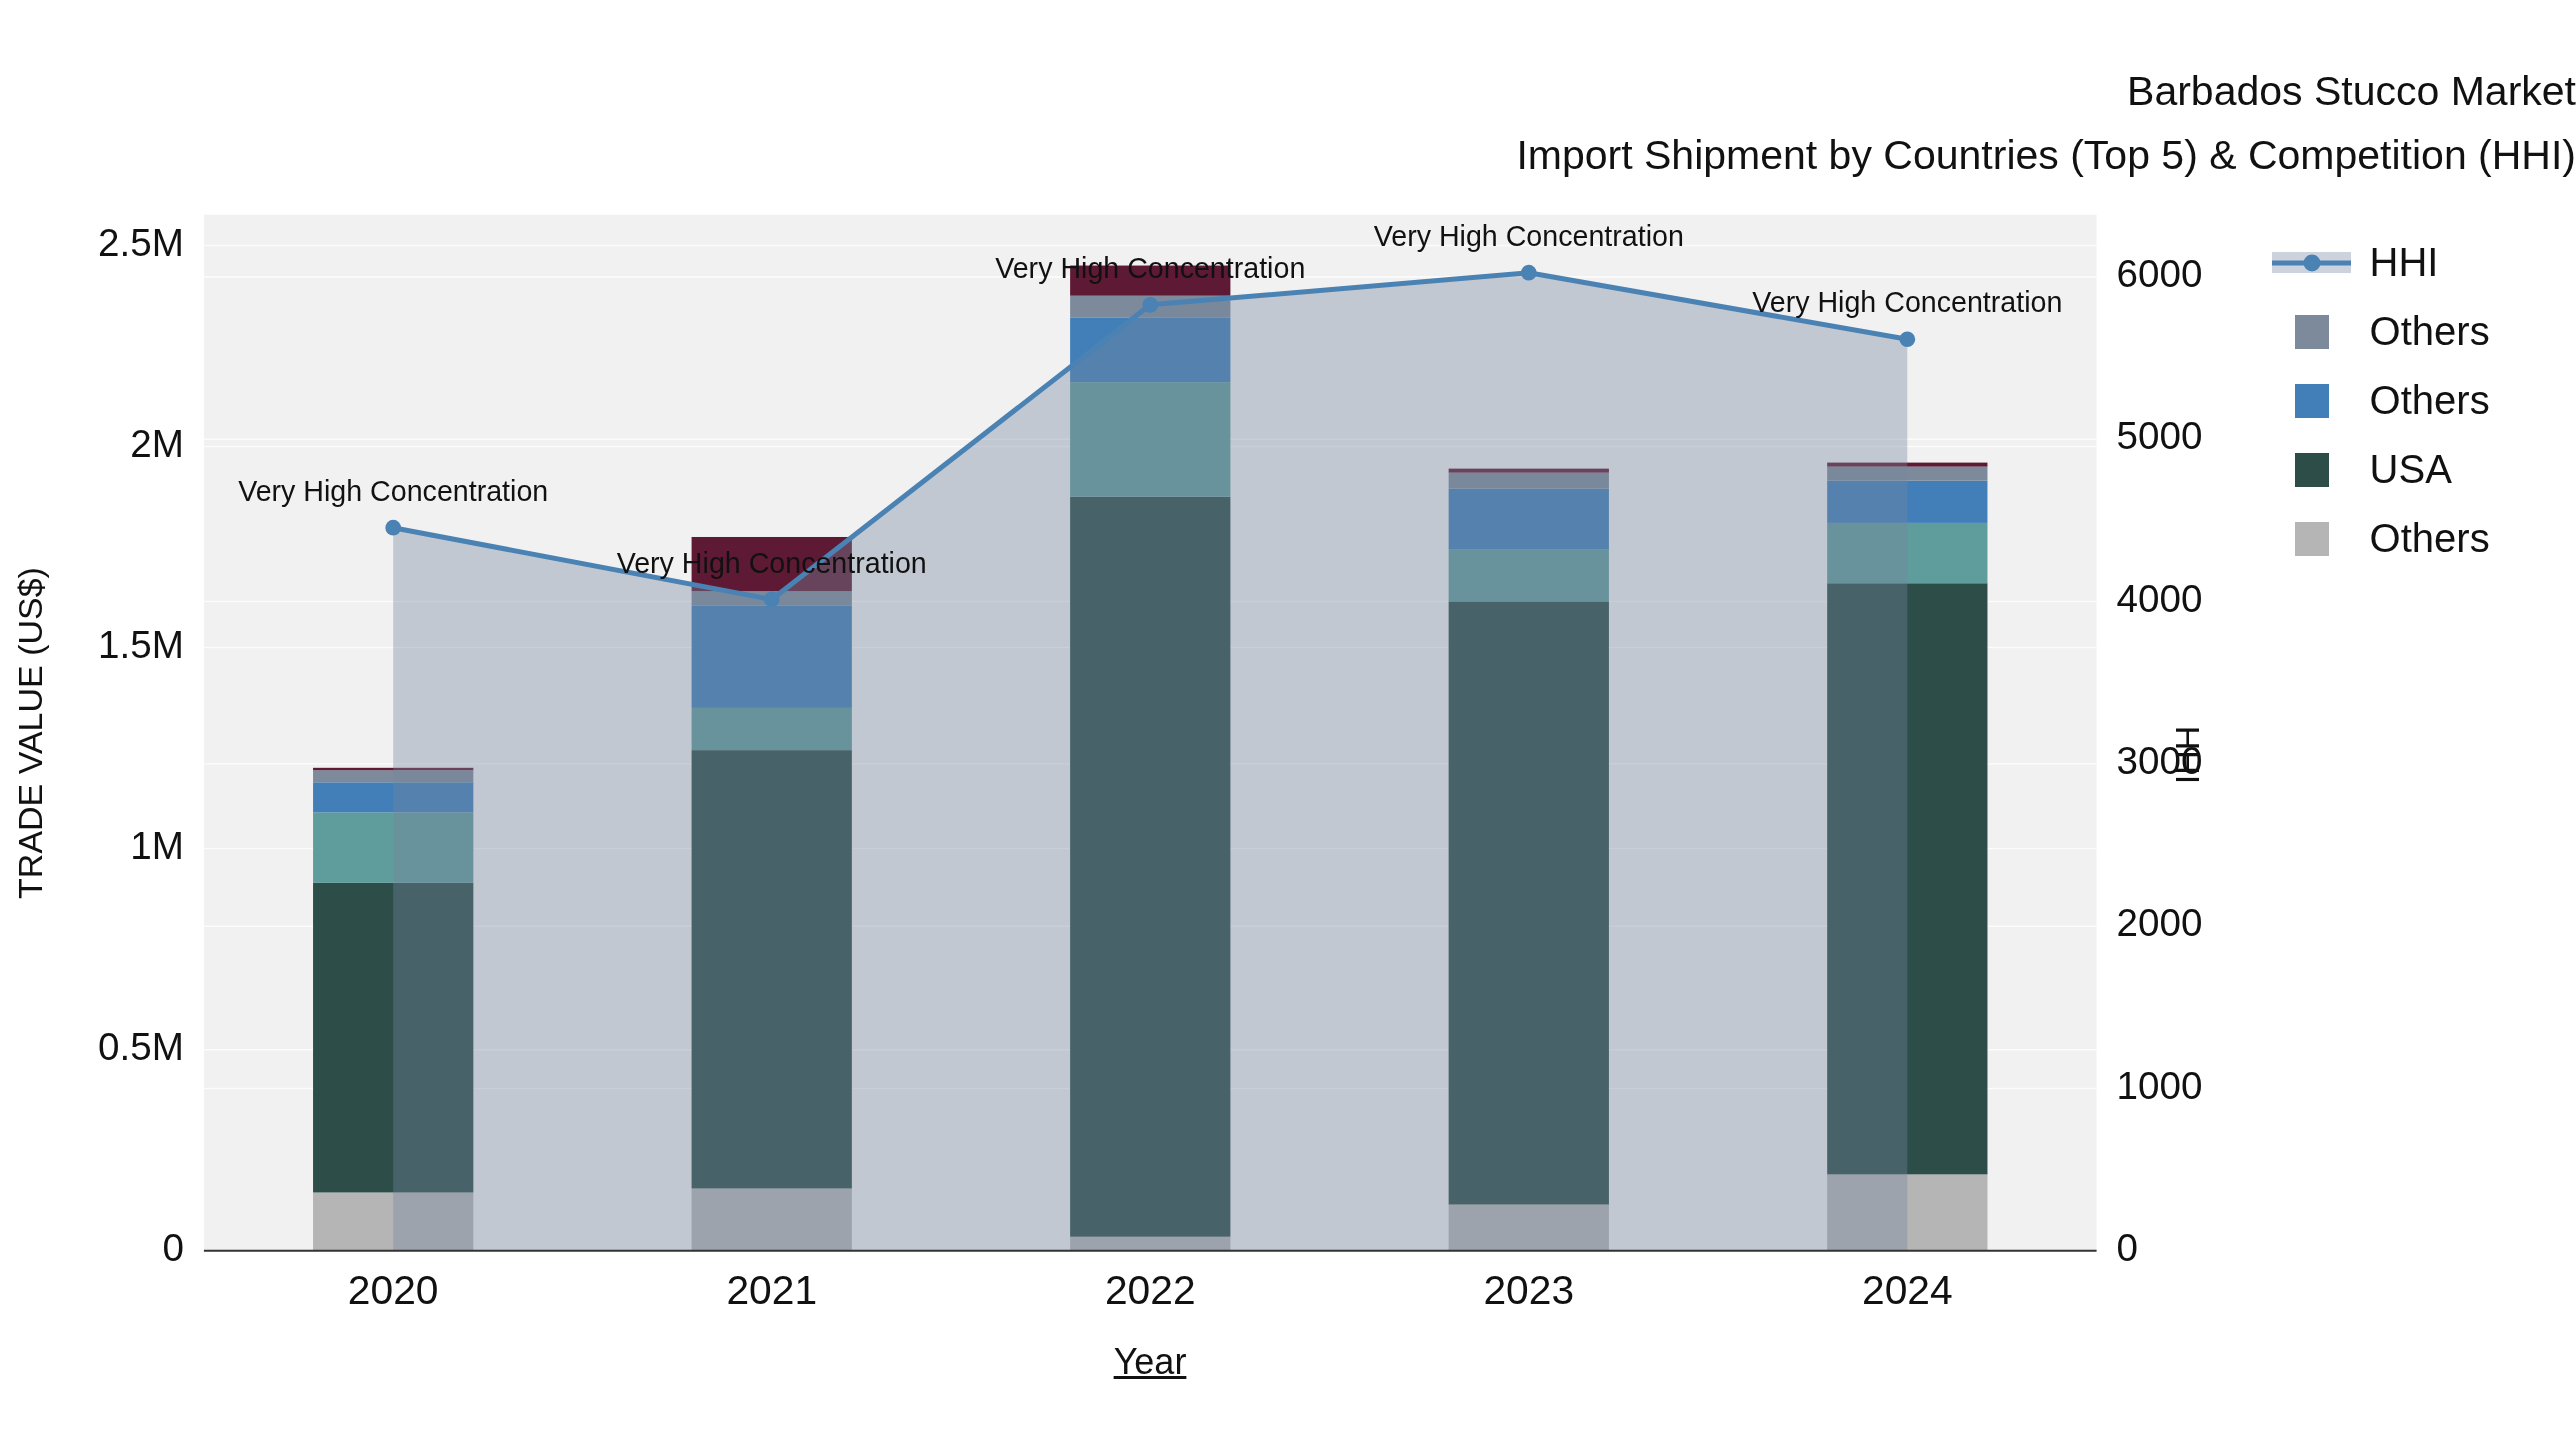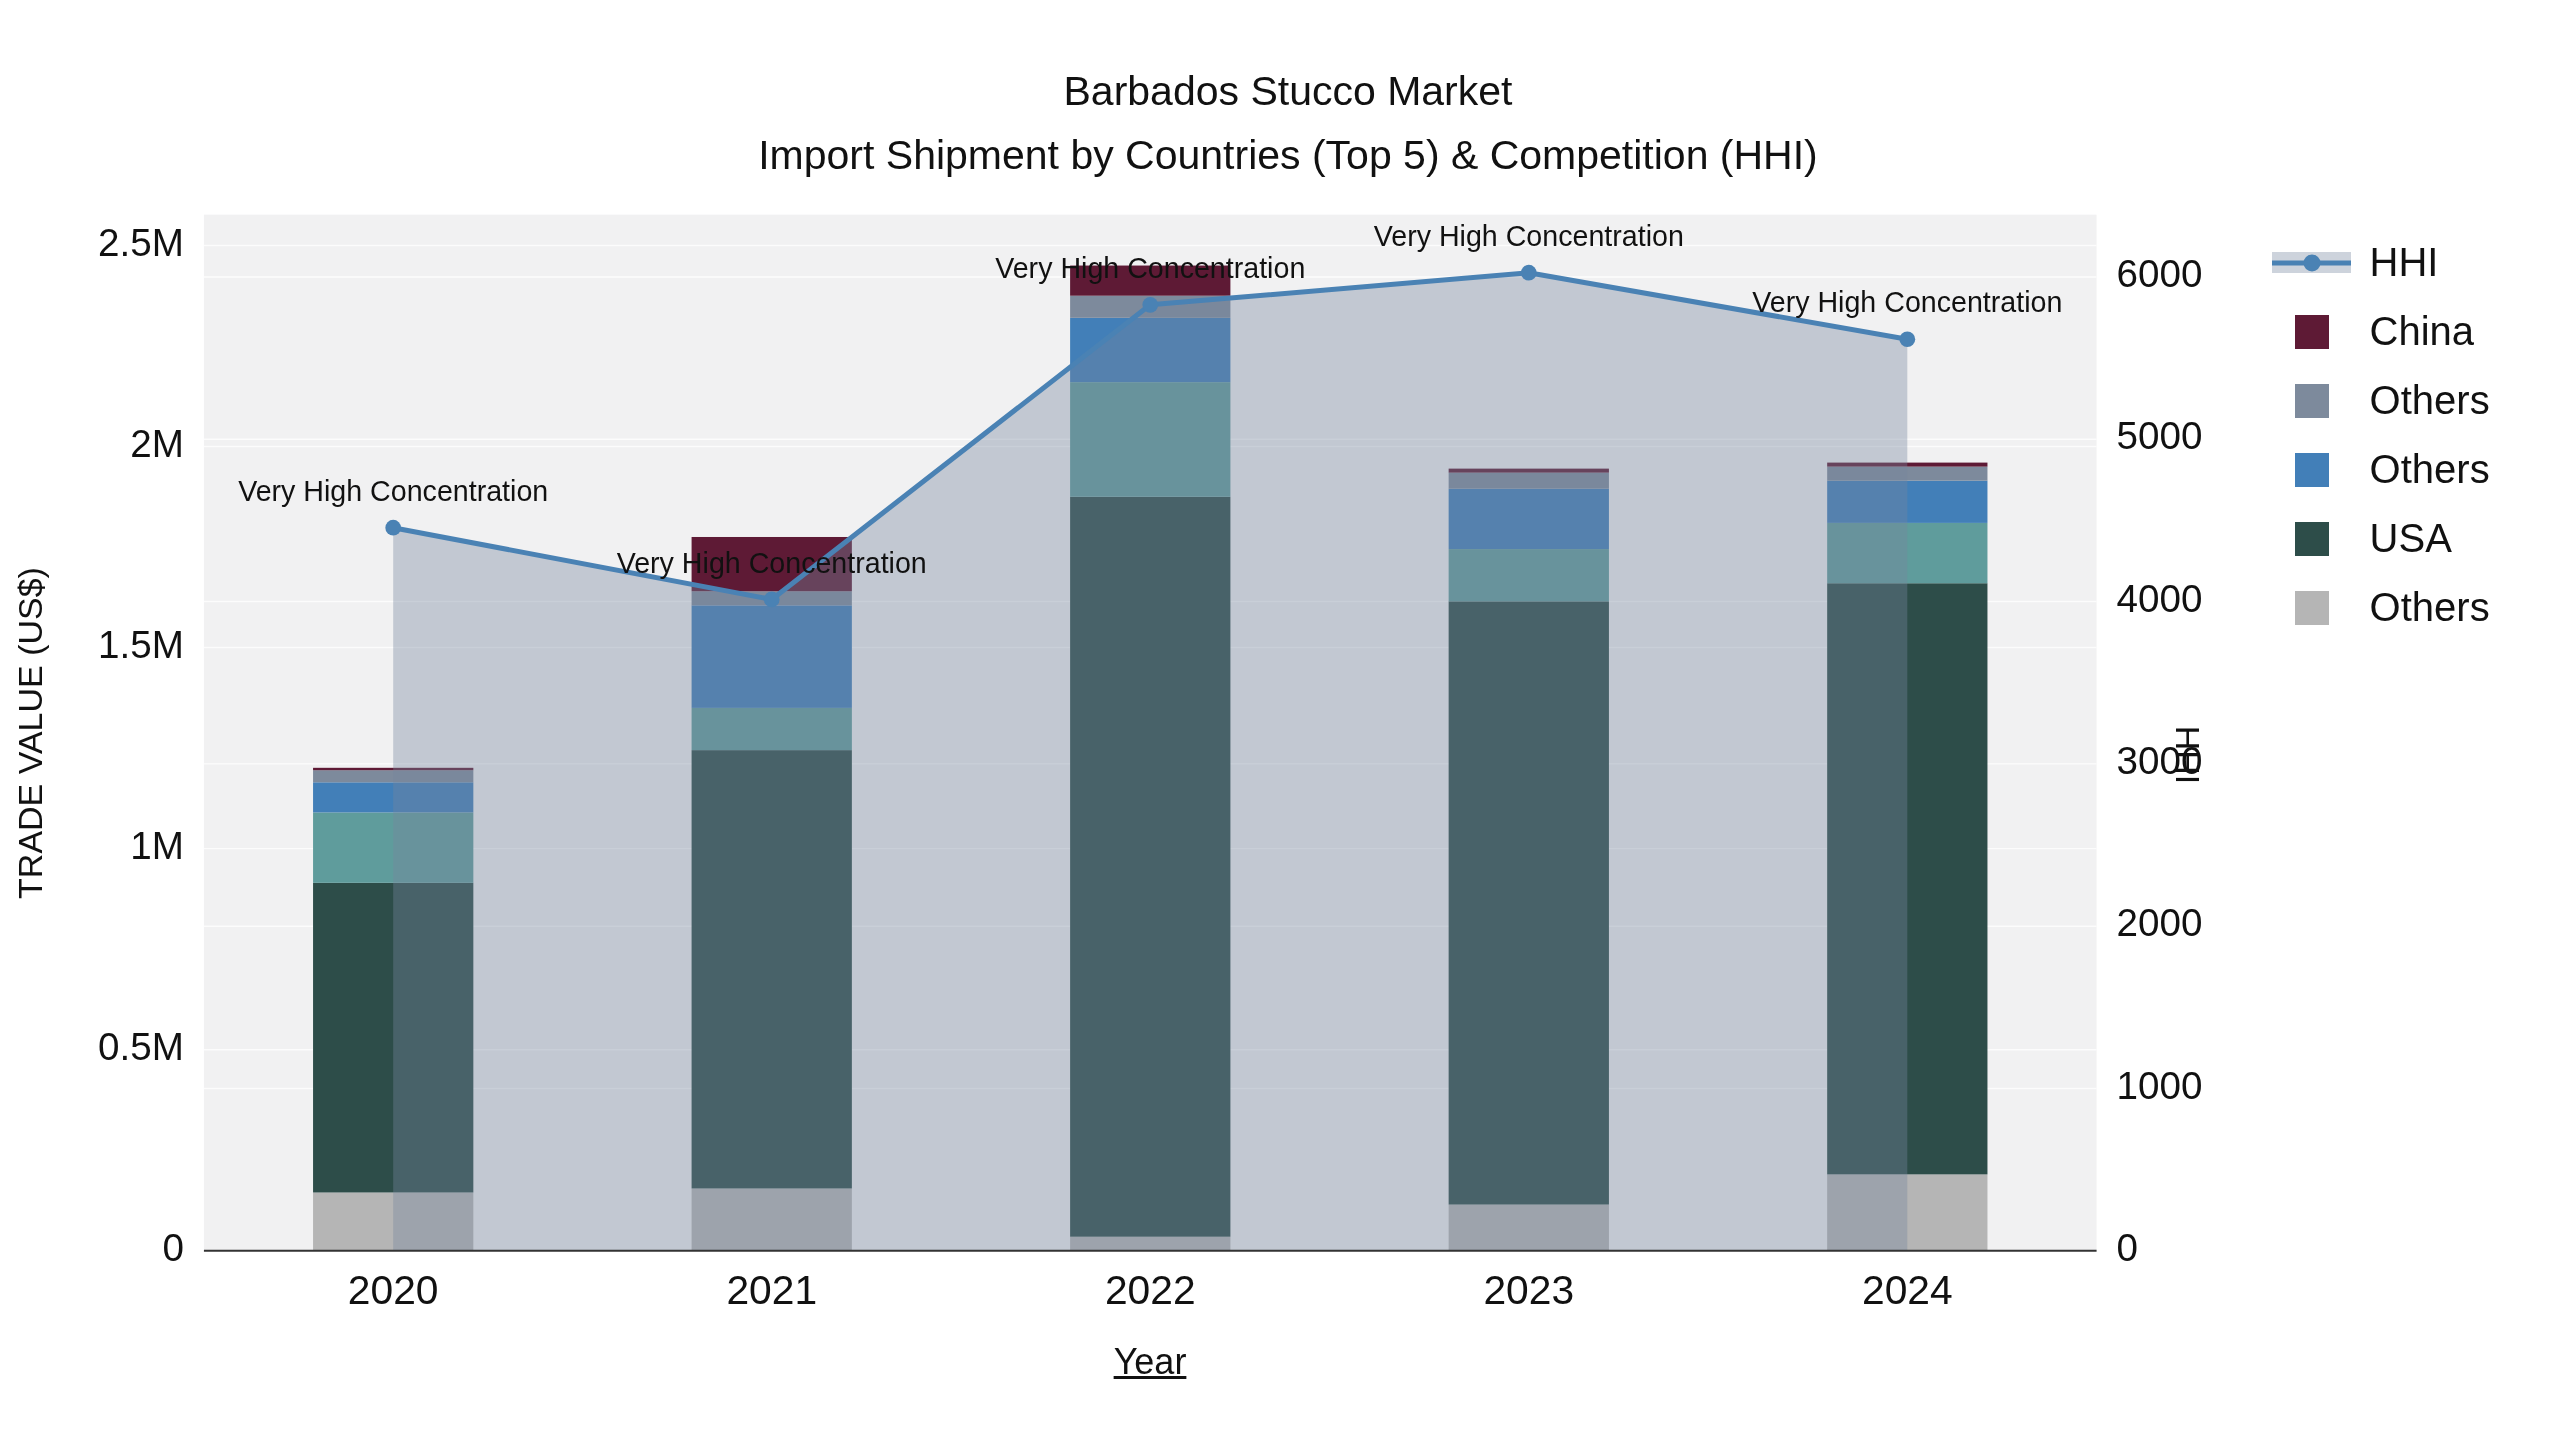--- a/index.html
+++ b/index.html
@@ -7,21 +7,21 @@
     position:relative;
     width:2576px;height:1449px;
     background:#ffffff;
     font-family:"Liberation Sans", sans-serif;
     color:#111;
     overflow:hidden;
   }
   #chart-svg{position:absolute;left:0;top:0;}
   .title-block{
     position:absolute;left:0;top:59px;width:2576px;
-    text-align:center;line-height:64px;font-size:41px;color:#111;
+    text-align:right;line-height:64px;font-size:41px;color:#111;
   }
   .axis-title{
     position:absolute;white-space:nowrap;font-size:34px;color:#111;
   }
   #left-axis-title{left:30px;top:733px;transform:translate(-50%,-50%) rotate(-90deg);}
   #right-axis-title{left:2187px;top:755px;transform:translate(-50%,-50%) rotate(90deg);}
   #x-axis-title{left:1150px;top:1362px;transform:translate(-50%,-50%);font-size:36px;text-decoration:underline;}
   #legend{
     position:absolute;left:2272px;top:228px;display:flex;flex-direction:column;
   }
@@ -128,26 +128,20 @@
       <span class="swatch-wrap">
         <span class="swatch-band" style="background: rgb(205, 211, 220);">
           <span class="swatch-line" style="background: rgb(74, 130, 180);"></span>
           <span class="swatch-dot" style="background: rgb(74, 130, 180);"></span>
         </span>
       </span>
       <span class="legend-label">HHI</span>
     </div>
     <div class="legend-item">
       <span class="swatch-wrap">
-          <span class="swatch-square" style="background: rgb(94, 26, 53);"></span>
-        </span>
-      <span class="legend-label">China</span>
-    </div>
-    <div class="legend-item">
-      <span class="swatch-wrap">
           <span class="swatch-square" style="background: rgb(125, 138, 156);"></span>
         </span>
       <span class="legend-label">Others</span>
     </div>
     <div class="legend-item">
       <span class="swatch-wrap">
           <span class="swatch-square" style="background: rgb(66, 127, 184);"></span>
         </span>
       <span class="legend-label">Others</span>
     </div>

